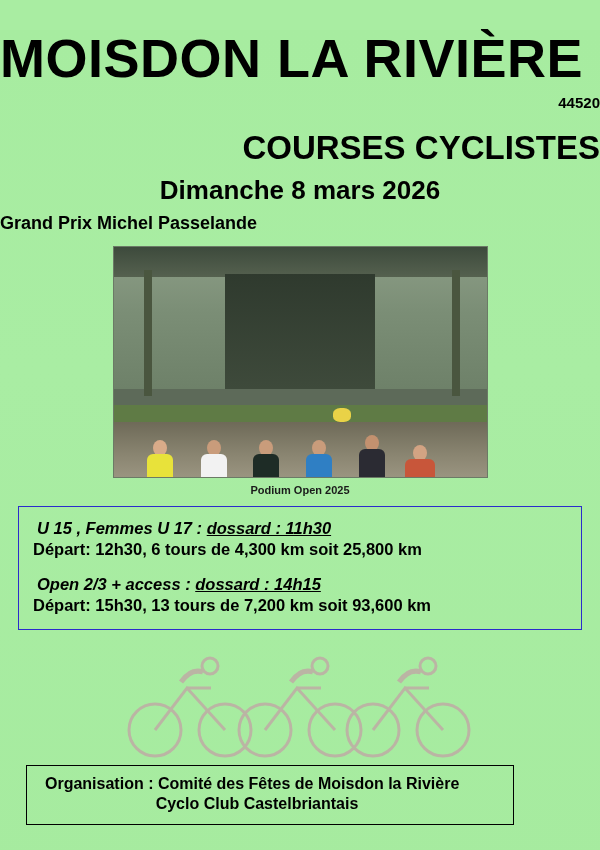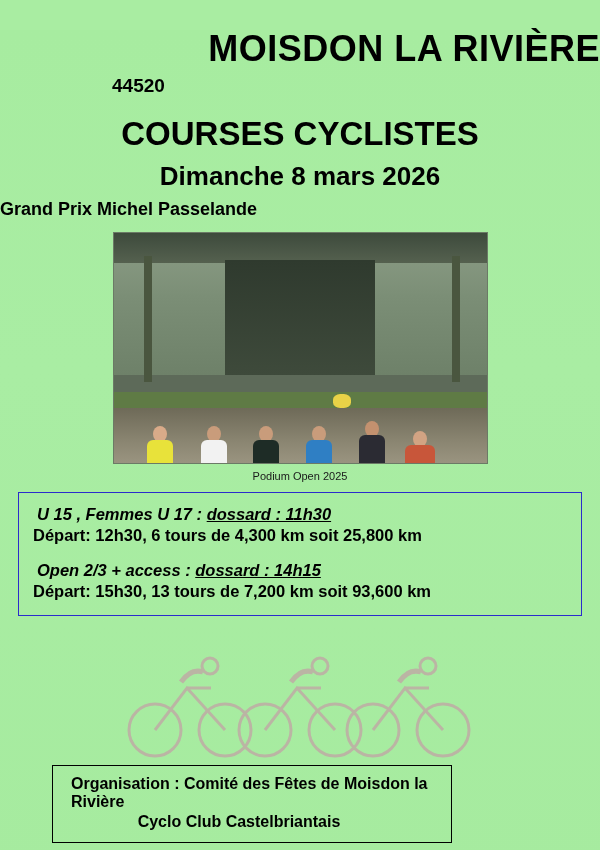--- a/index.html
+++ b/index.html
@@ -18,36 +18,36 @@
   .poster {
     position: relative;
     width: 600px;
     height: 850px;
     background: linear-gradient(180deg, #a7eca0 0%, #a9eda3 40%, #a6eb9f 100%);
     box-sizing: border-box;
   }
 
   
   .title-main {
-    text-align: right;
-    font-size: 36px;
+    text-align: left;
+    font-size: 54px;
     font-weight: bold;
     letter-spacing: 0.5px;
     margin: 30px 0 0 0;
     line-height: 1.05;
   }
   .postcode {
-    text-align: left;
-    font-size: 19px;
+    text-align: right;
+    font-size: 15px;
     font-weight: bold;
     margin: 7px 0 0 0;
-    padding-left: 112px;
+    padding-left: 64px;
   }
   .title-sub {
-    text-align: center;
+    text-align: right;
     font-size: 33px;
     font-weight: bold;
     margin: 18px 0 0 0;
   }
   .title-date {
     text-align: center;
     font-size: 26px;
     font-weight: bold;
     margin: 8px 0 0 0;
   }
@@ -55,20 +55,21 @@
     text-align: left;
     font-size: 18px;
     font-weight: bold;
     margin: 7px 0 0 0;
   }
 
   
   .photo-wrap {
     width: 375px;
     margin: 12px auto 0 auto;
+    font-weight: bold;
   }
   .photo {
     position: relative;
     width: 375px;
     height: 232px;
     overflow: hidden;
     background: #5d6a59;
     border: 1px solid #6b7a66;
     box-sizing: border-box;
   }
@@ -154,23 +155,23 @@
     font-size: 16.5px;
     font-weight: bold;
     margin: 0;
   }
   .race:nth-child(2) { margin-top: 16px; }
   .race:nth-child(3) { margin-top: 20px; }
 
   
   .org-box {
     position: absolute;
-    left: 52px;
+    left: 26px;
     top: 735px;
-    width: 400px;
+    width: 488px;
     border: 1px solid #000;
     padding: 9px 10px 11px 10px;
     box-sizing: border-box;
     text-align: center;
   }
   .org-line1 {
     font-size: 16px;
     font-weight: bold;
     margin: 0 0 2px 0;
     text-align: left;

